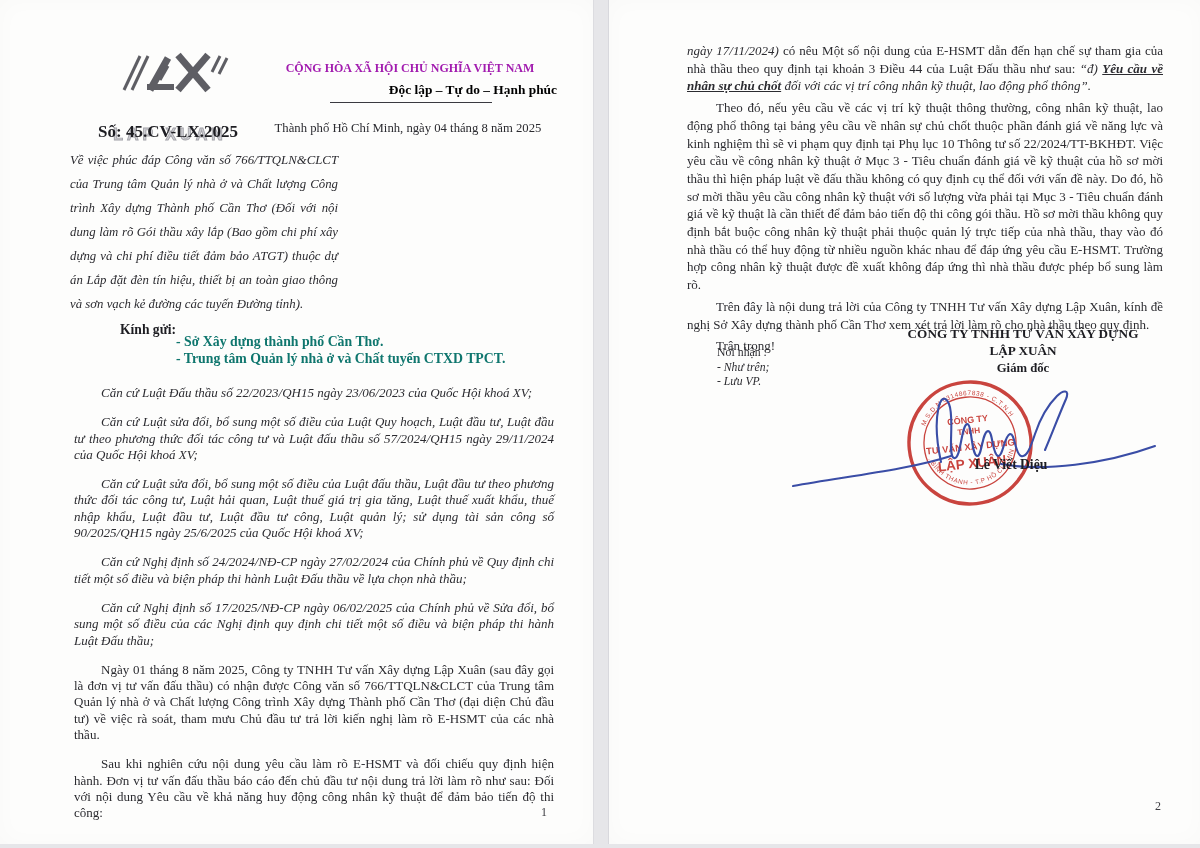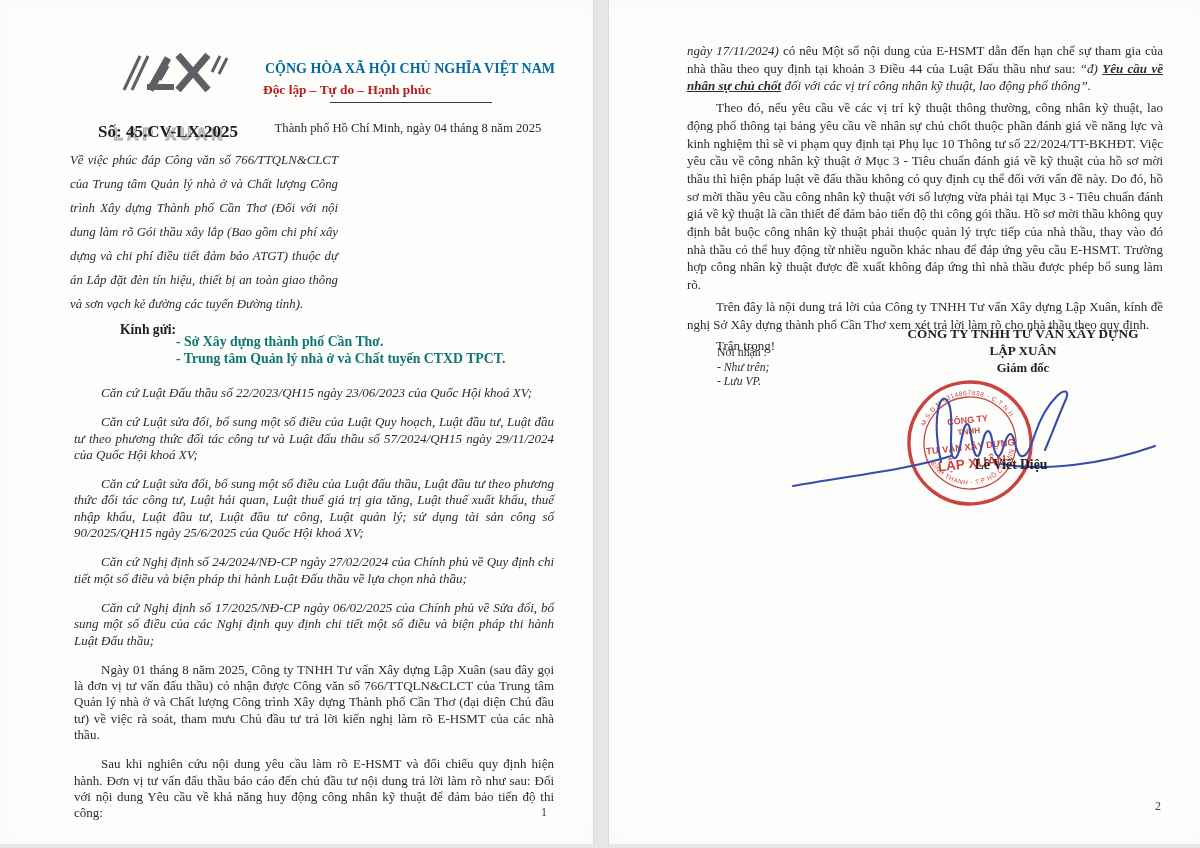--- a/index.html
+++ b/index.html
@@ -25,23 +25,23 @@
   .logo-svg{position:absolute;left:116px;top:50px;}
   .logo-word{
     position:absolute;left:112px;top:101px;width:116px;text-align:center;
     font-family:"Liberation Sans","DejaVu Sans",sans-serif;
     font-size:16px;font-weight:bold;letter-spacing:4px;
     color:#cfcfd4;margin-top:25px;-webkit-text-stroke:0.9px #a4a4aa;
   }
   .refno{position:absolute;left:92px;top:122px;width:152px;text-align:center;
     font-weight:bold;font-size:17px;color:#1d1d22;}
   .nat1{position:absolute;left:263px;top:61px;width:294px;text-align:center;
-    font-weight:bold;font-size:14px;color:#0369a1;}
-  .nat2{position:absolute;left:263px;top:82px;width:294px;text-align:left;
-    font-weight:bold;font-size:13.4px;color:#b91c1c;}
+    font-weight:bold;font-size:12px;color:#a21caf;}
+  .nat2{position:absolute;left:263px;top:82px;width:294px;text-align:right;
+    font-weight:bold;font-size:13.4px;color:#000000;}
   .nat-underline{position:absolute;left:330px;top:102px;width:162px;height:1px;background:#3a3a40;}
   .place-date{position:absolute;left:258px;top:121px;width:300px;text-align:center;font-size:12.7px;}
 
   .subject{
     position:absolute;left:70px;top:148px;width:268px;
     font-style:italic;font-size:12.8px;line-height:24px;text-align:justify;
   }
   .kg-label{position:absolute;left:120px;top:322px;font-weight:bold;font-size:13.6px;color:#1d1d22;}
   .kg-items{position:absolute;left:176px;top:334px;font-weight:bold;font-size:13.8px;line-height:16.8px;color:#0f766e;}
 

